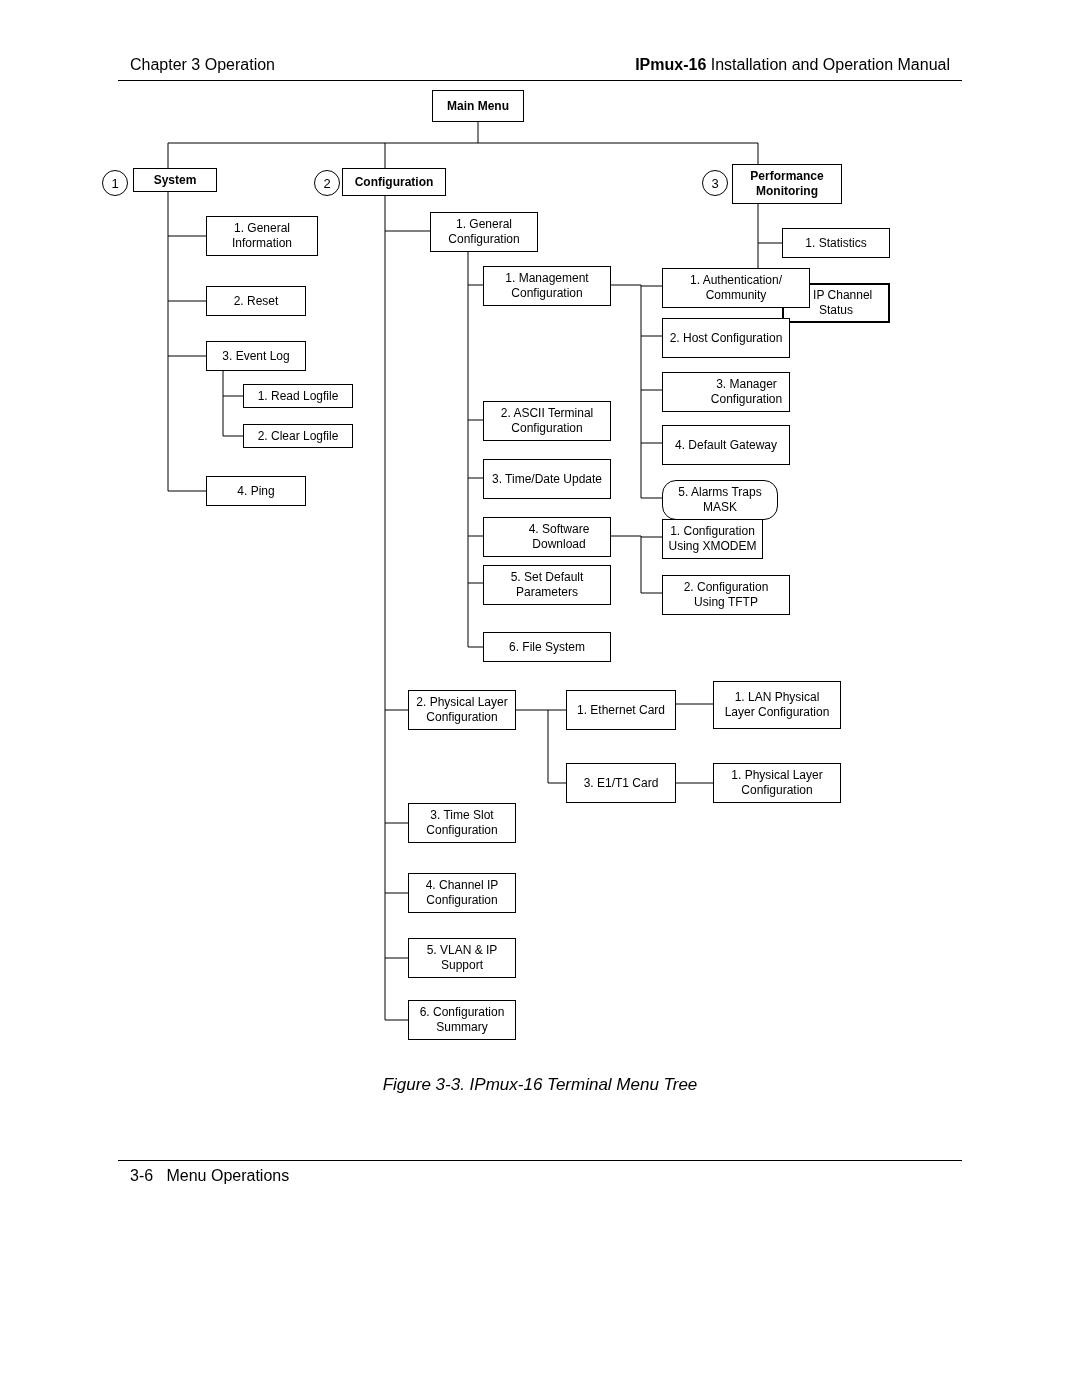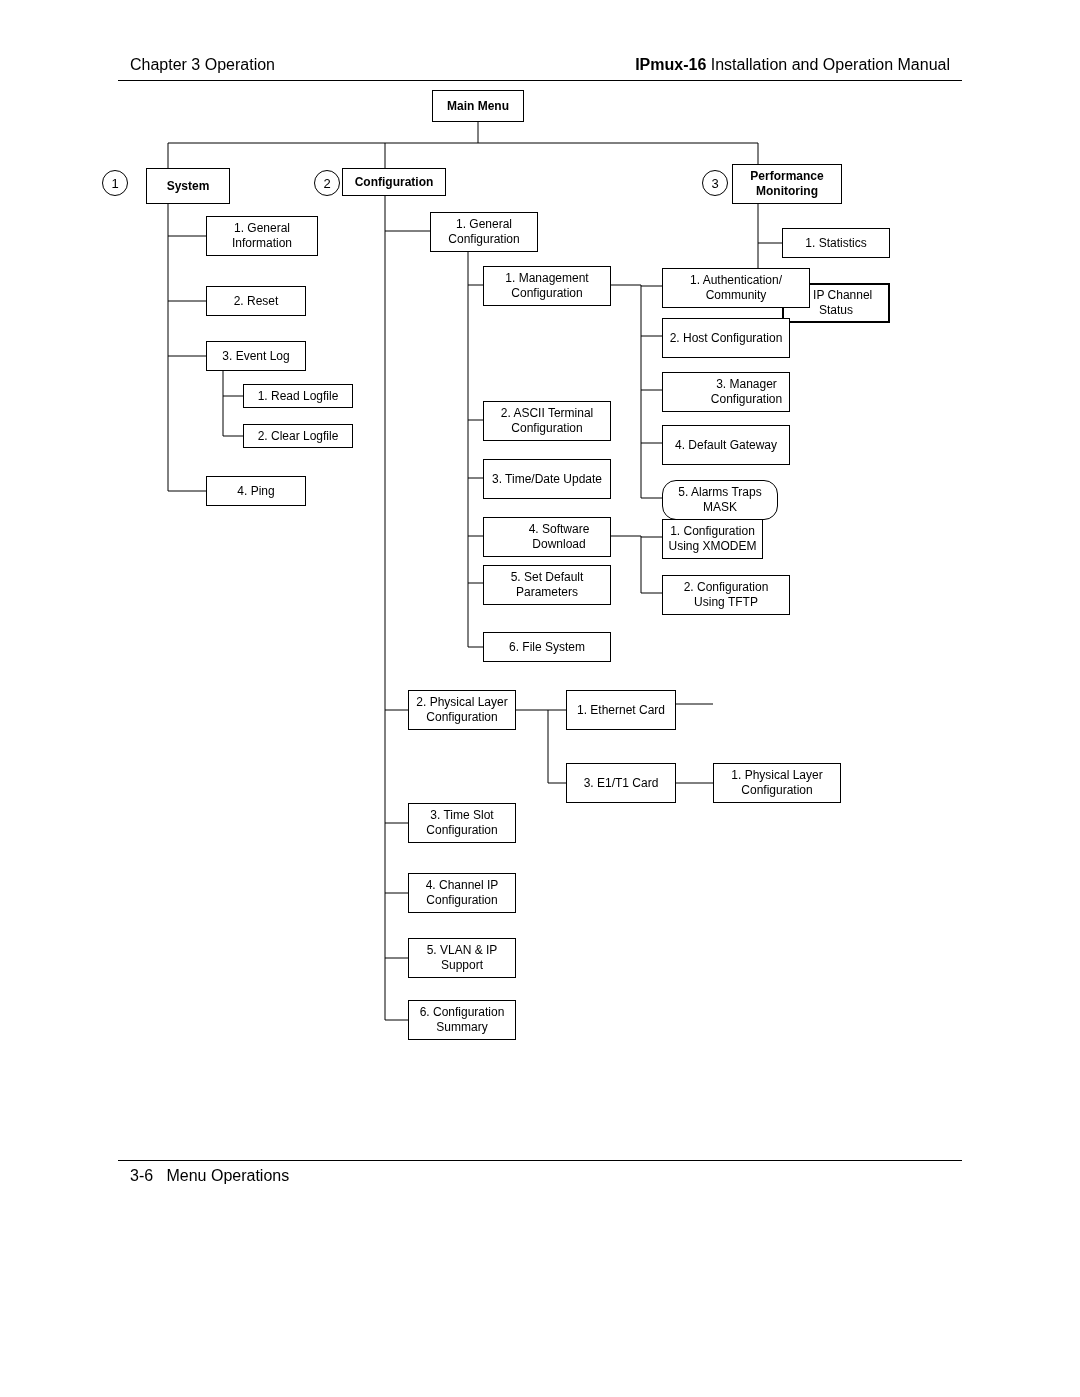--- a/index.html
+++ b/index.html
@@ -107,21 +107,21 @@
       <line x1="558" y1="616" x2="595" y2="616"></line>
       <line x1="558" y1="695" x2="595" y2="695"></line>
     </svg>
 
     <div class="box bold" style="left:314px;top:2px;width:92px;height:32px;">Main Menu</div>
 
     <div class="num" style="left:-16px;top:82px;">1</div>
     <div class="num" style="left:196px;top:82px;">2</div>
     <div class="num" style="left:584px;top:82px;">3</div>
 
-    <div class="box bold" style="left:28px;top:80px;width:84px;height:36px;">System</div>
+    <div class="box bold" style="left:15px;top:80px;width:84px;height:24px;">System</div>
     <div class="box bold" style="left:224px;top:80px;width:104px;height:28px;">Configuration</div>
     <div class="box bold" style="left:614px;top:76px;width:110px;height:40px;">Performance Monitoring</div>
 
     <div class="box" style="left:88px;top:128px;width:112px;height:40px;">1. General Information</div>
     <div class="box" style="left:88px;top:198px;width:100px;height:30px;">2. Reset</div>
     <div class="box" style="left:88px;top:253px;width:100px;height:30px;">3. Event Log</div>
     <div class="box" style="left:125px;top:296px;width:110px;height:24px;">1. Read Logfile</div>
     <div class="box" style="left:125px;top:336px;width:110px;height:24px;">2. Clear Logfile</div>
     <div class="box" style="left:88px;top:388px;width:100px;height:30px;">4. Ping</div>
 
@@ -148,24 +148,26 @@
 
     <div class="box" style="left:290px;top:602px;width:108px;height:40px;">2. Physical Layer Configuration</div>
     <div class="box" style="left:290px;top:715px;width:108px;height:40px;">3. Time Slot Configuration</div>
     <div class="box" style="left:290px;top:785px;width:108px;height:40px;">4. Channel IP Configuration</div>
     <div class="box" style="left:290px;top:850px;width:108px;height:40px;">5. VLAN &amp; IP Support</div>
     <div class="box" style="left:290px;top:912px;width:108px;height:40px;">6. Configuration Summary</div>
 
     <div class="box" style="left:448px;top:602px;width:110px;height:40px;">1. Ethernet Card</div>
     <div class="box" style="left:448px;top:675px;width:110px;height:40px;">3. E1/T1 Card</div>
 
+    <div class="box" style="left:595px;top:593px;width:128px;height:48px;">1. LAN Physical Layer Configuration</div>
     <div class="box" style="left:595px;top:675px;width:128px;height:40px;">1. Physical Layer Configuration</div>
 
   </div>
 
+  <div class="caption">Figure 3-3.  IPmux-16 Terminal Menu Tree</div>
 
   <div class="rule bot"></div>
   <div class="footer">
     <span>3-6</span>&nbsp;&nbsp;
     <span>Menu Operations</span>
   </div>
 
 </div>
 
 </body></html>

